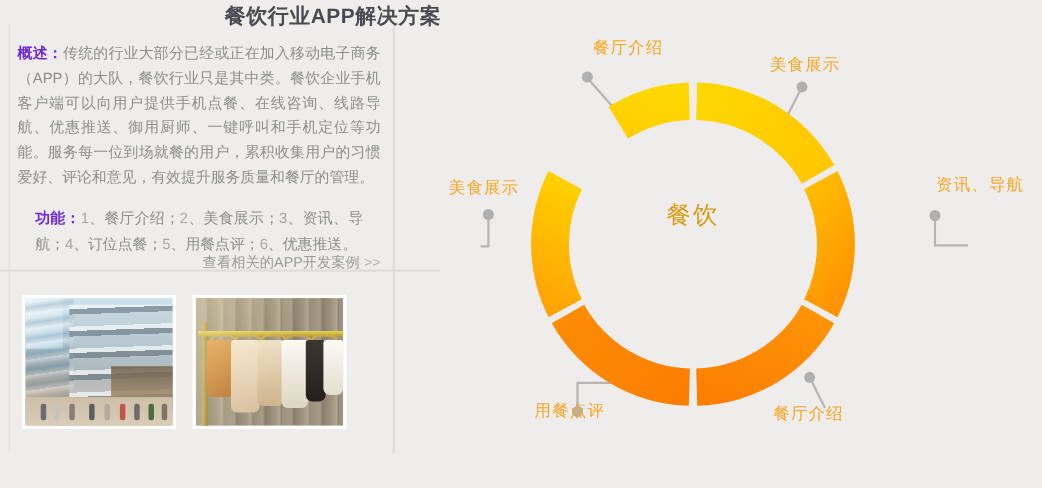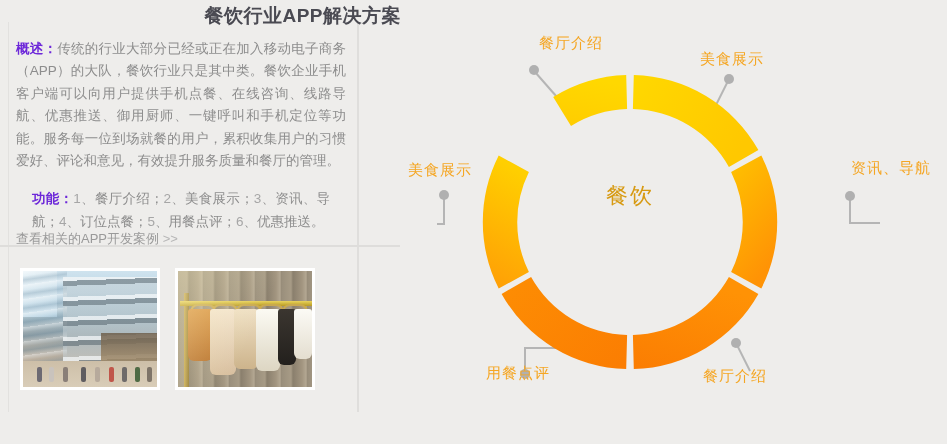--- a/index.html
+++ b/index.html
@@ -86,20 +86,21 @@
   }
   #features-block {
     margin-top: 0px;
   }
 
   #case-link {
     position: absolute;
     left: 16px;
     top: 230px;
     width: 330px;
+    text-align: right;
     font-size: 13px;
     color: #9a9a9a;
     cursor: pointer;
   }
   #case-link .arrows {
     color: #b6b6b6;
   }
 
   
   .thumb {

